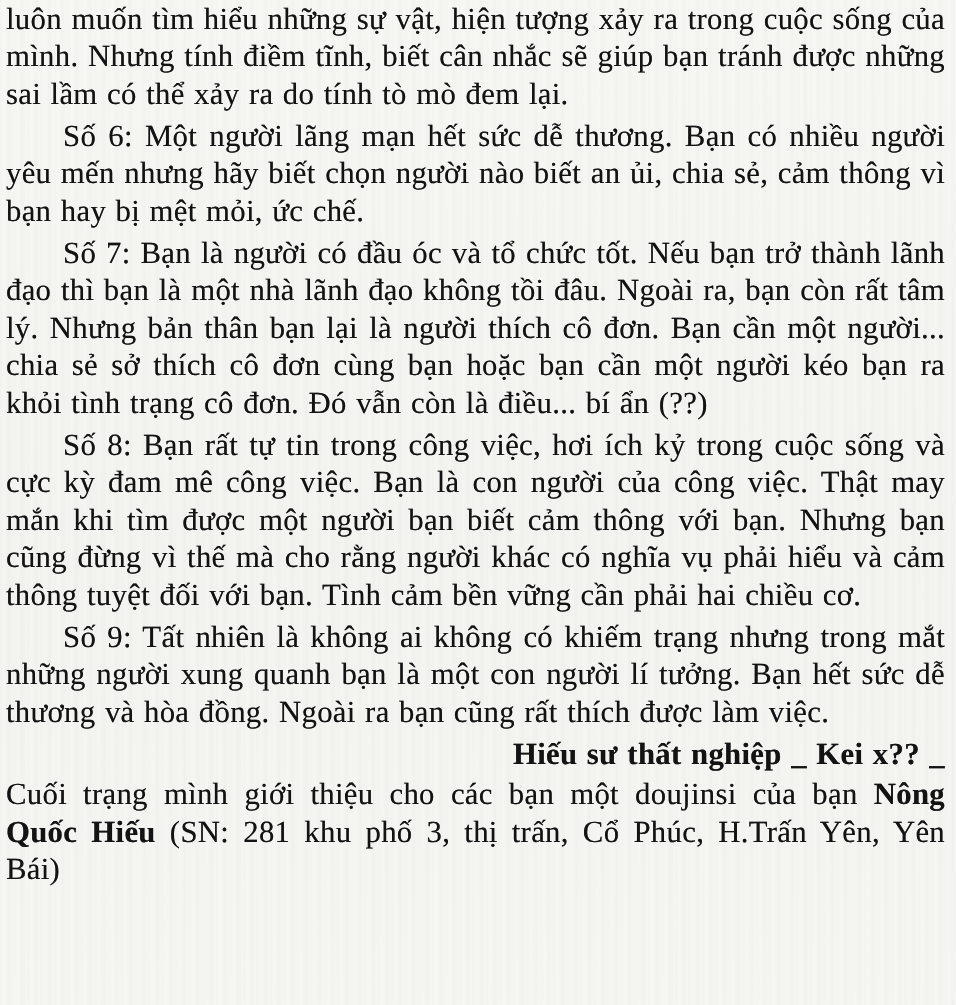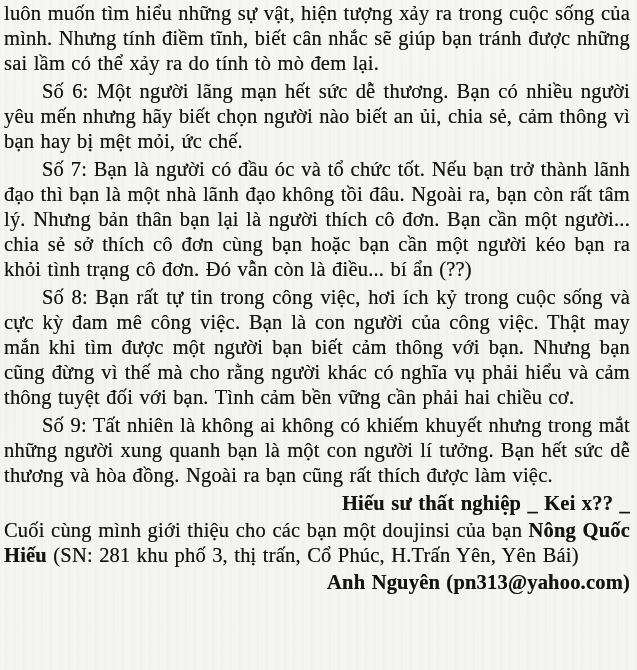--- a/index.html
+++ b/index.html
@@ -55,21 +55,20 @@
 <div class="page">
 
   <p>luôn muốn tìm hiểu những sự vật, hiện tượng xảy ra trong cuộc sống của mình. Nhưng tính điềm tĩnh, biết cân nhắc sẽ giúp bạn tránh được những sai lầm có thể xảy ra do tính tò mò đem lại.</p>
 
   <p class="indent">Số 6: Một người lãng mạn hết sức dễ thương. Bạn có nhiều người yêu mến nhưng hãy biết chọn người nào biết an ủi, chia sẻ, cảm thông vì bạn hay bị mệt mỏi, ức chế.</p>
 
   <p class="indent">Số 7: Bạn là người có đầu óc và tổ chức tốt. Nếu bạn trở thành lãnh đạo thì bạn là một nhà lãnh đạo không tồi đâu. Ngoài ra, bạn còn rất tâm lý. Nhưng bản thân bạn lại là người thích cô đơn. Bạn cần một người... chia sẻ sở thích cô đơn cùng bạn hoặc bạn cần một người kéo bạn ra khỏi tình trạng cô đơn. Đó vẫn còn là điều... bí ẩn (??)</p>
 
   <p class="indent">Số 8: Bạn rất tự tin trong công việc, hơi ích kỷ trong cuộc sống và cực kỳ đam mê công việc. Bạn là con người của công việc. Thật may mắn khi tìm được một người bạn biết cảm thông với bạn. Nhưng bạn cũng đừng vì thế mà cho rằng người khác có nghĩa vụ phải hiểu và cảm thông tuyệt đối với bạn. Tình cảm bền vững cần phải hai chiều cơ.</p>
 
-  <p class="indent">Số 9: Tất nhiên là không ai không có khiếm khuyết nhưng trong mắt những người xung quanh bạn là một con người lí tưởng. Bạn hết sức dễ thương và hòa đồng. Ngoài ra bạn cũng rất thích được làm việc.</p>
+  <p class="indent">Số 9: Tất nhiên là không ai không có khiếm trạng nhưng trong mắt những người xung quanh bạn là một con người lí tưởng. Bạn hết sức dễ thương và hòa đồng. Ngoài ra bạn cũng rất thích được làm việc.</p>
 
   <p class="sig-right">Hiếu sư thất nghiệp _ Kei x?? _</p>
 
-  <p class="closing"><span>Cuối cùng mình giới thiệu cho các bạn một doujinsi của bạn </span><span class="b">Nông Quốc Hiếu</span><span class="i"> (SN: 281 khu phố 3, thị trấn, Cổ Phúc, H.Trấn Yên, Yên Bái)</span></p>
+  <p class="closing"><span>Cuối trạng mình giới thiệu cho các bạn một doujinsi của bạn </span><span class="b">Nông Quốc Hiếu</span><span class="i"> (SN: 281 khu phố 3, thị trấn, Cổ Phúc, H.Trấn Yên, Yên Bái)</span></p>
 
-  <p class="sig-right"><span class="b">Anh Nguyên</span><span class="i"> (pn313@yahoo.com)</span></p>
 
 </div>
 
 </body></html>

